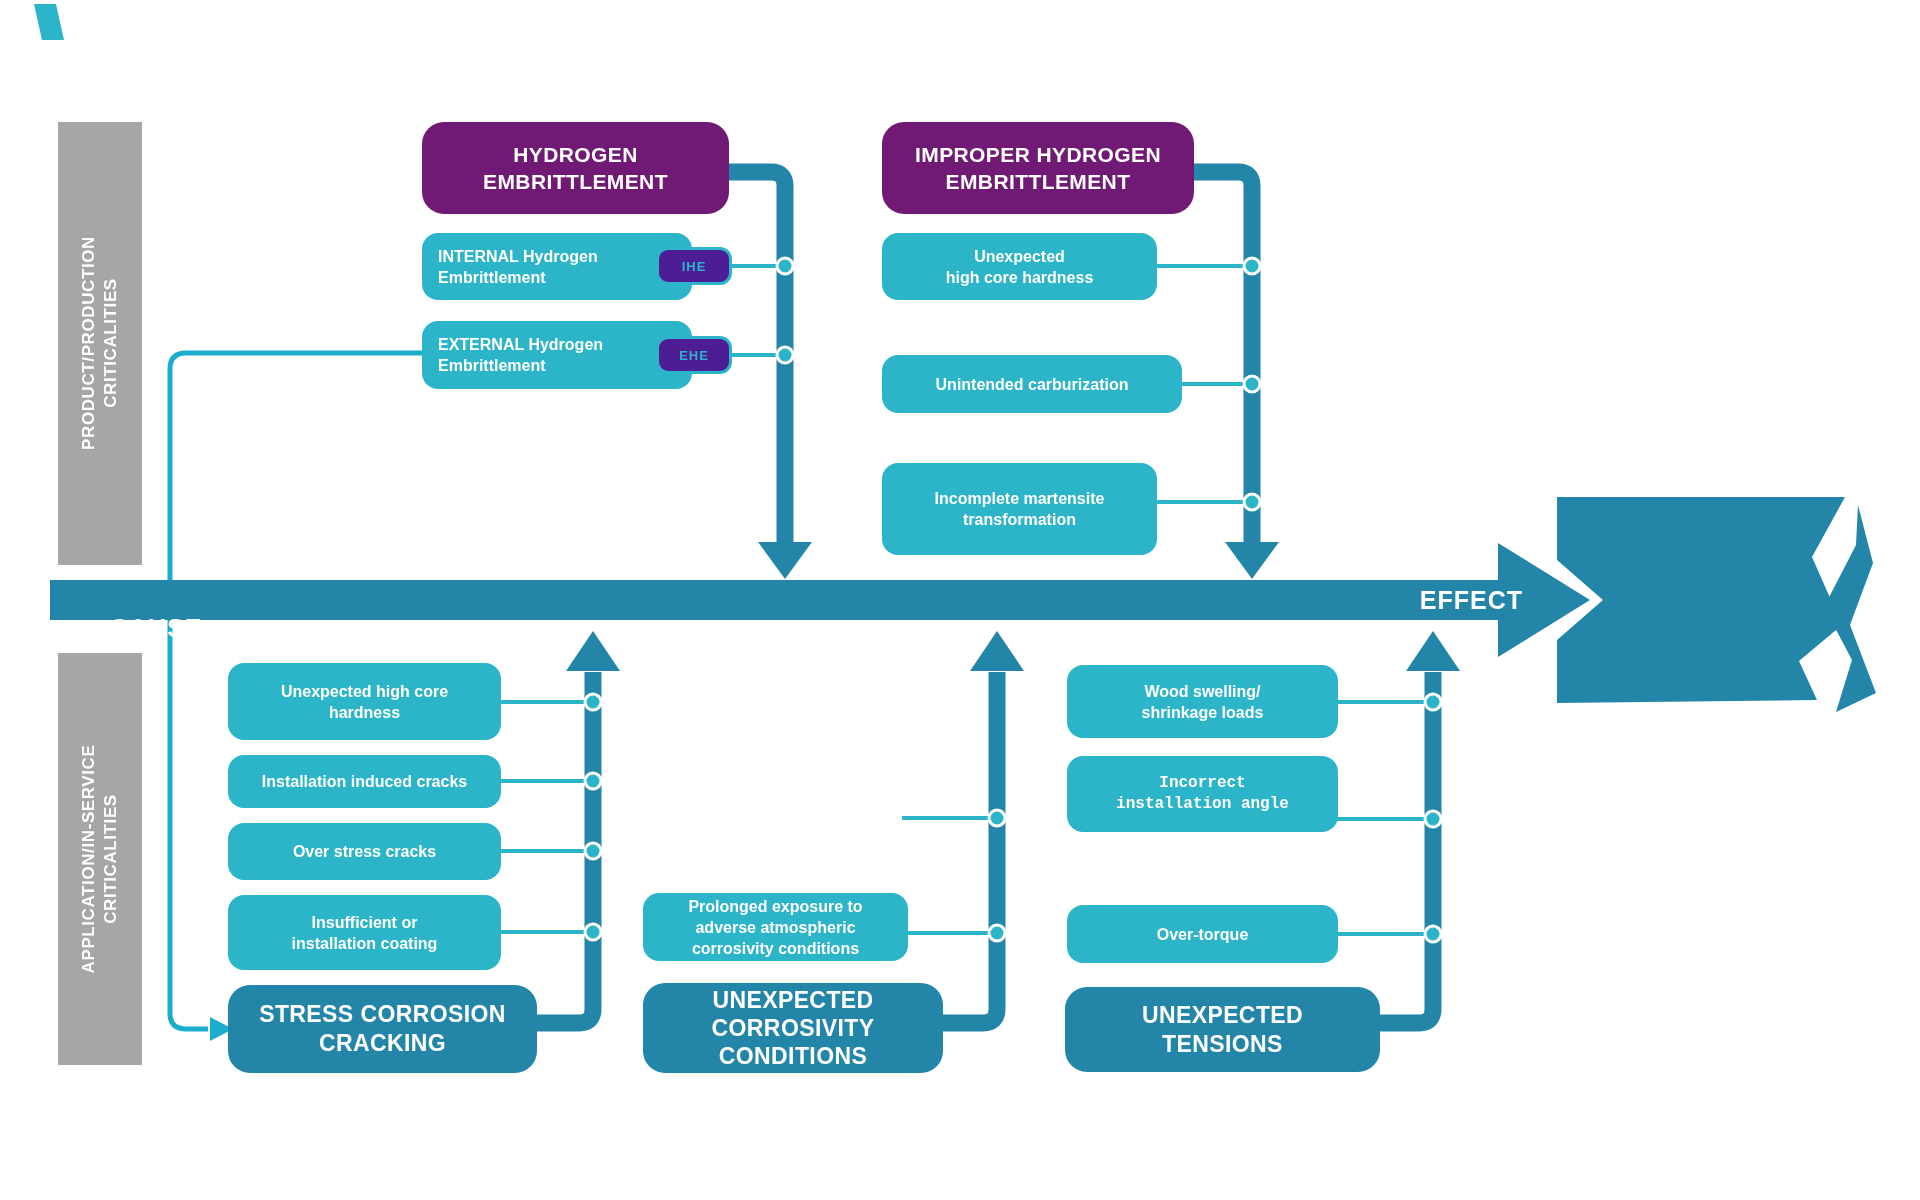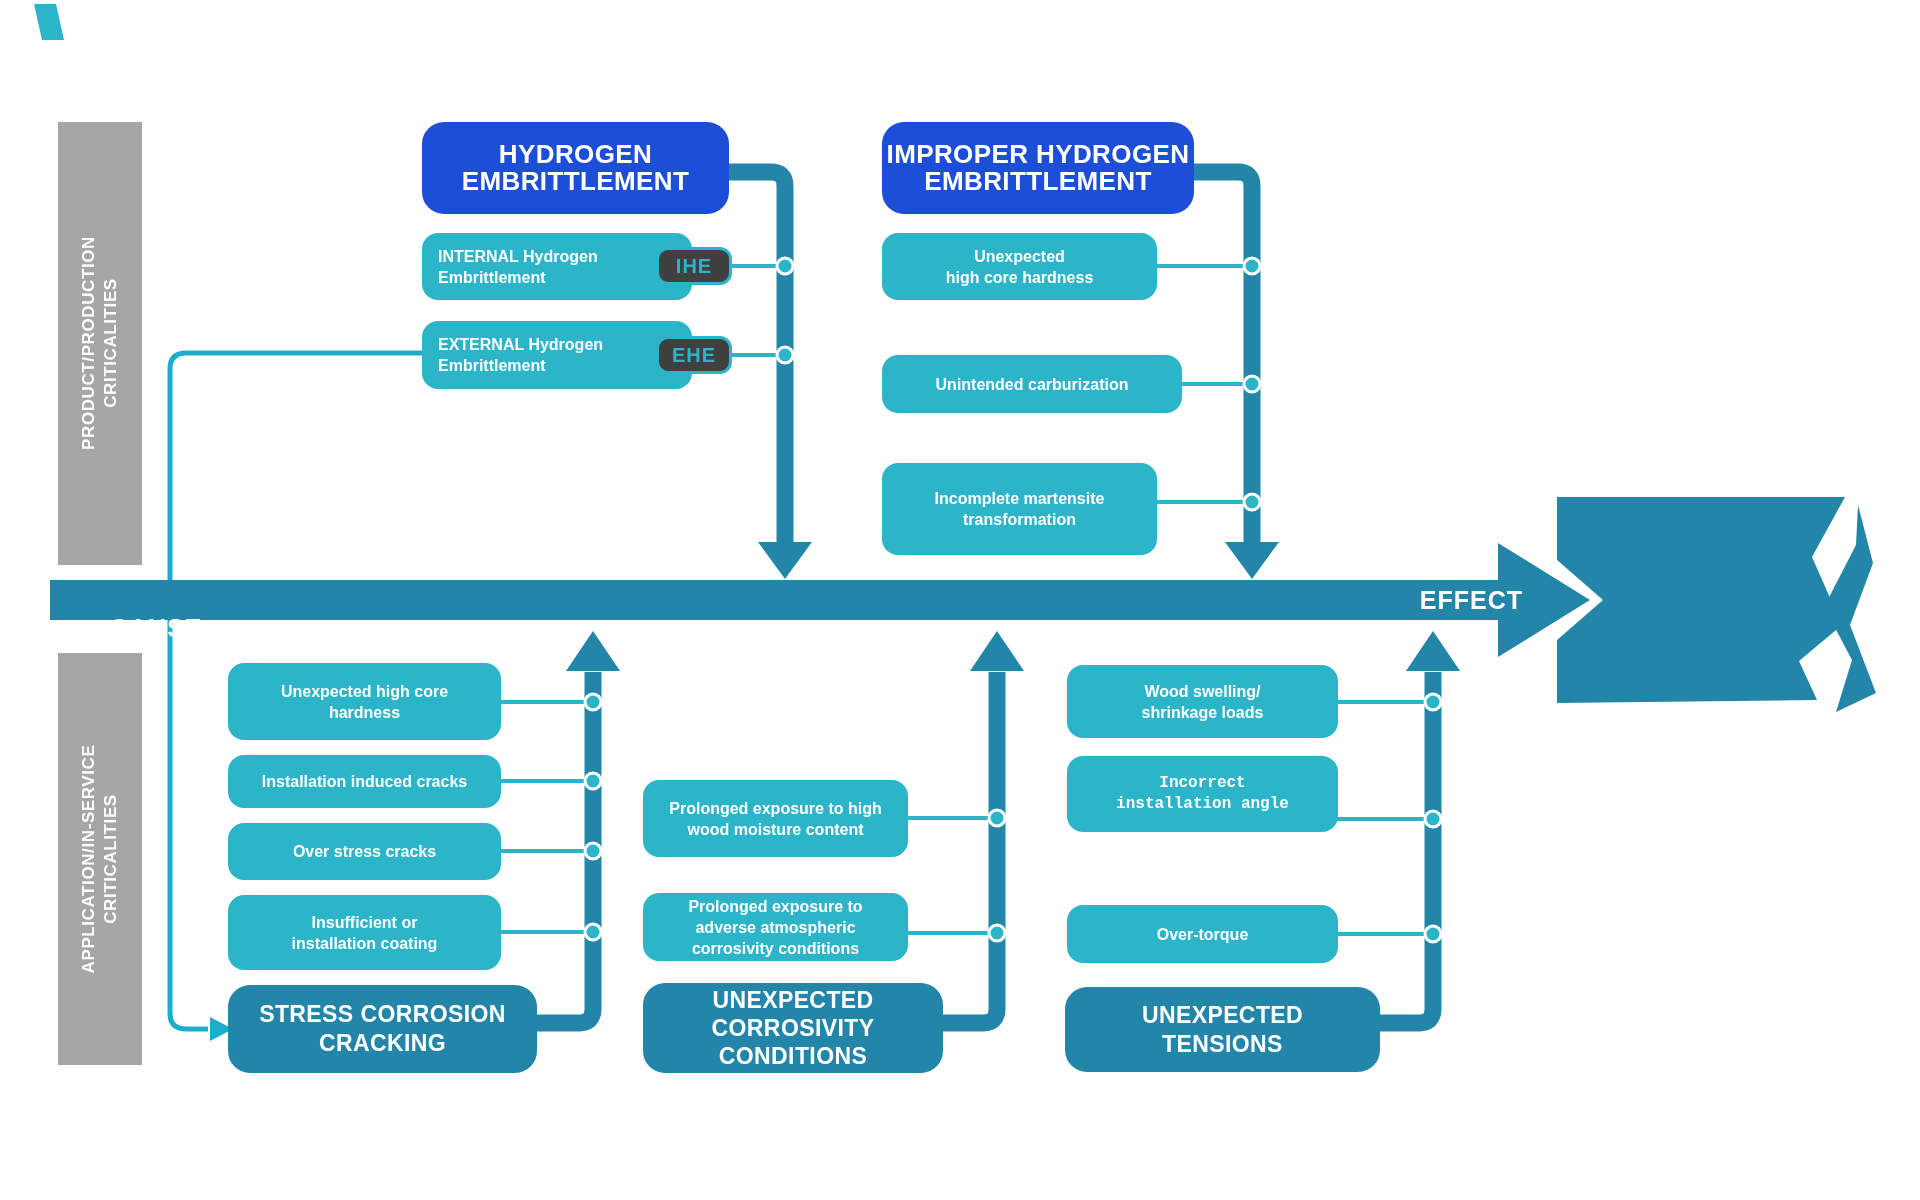--- a/index.html
+++ b/index.html
@@ -2,26 +2,26 @@
 <html><head>
 <meta charset="utf-8">
 <style>
   html,body{margin:0;padding:0;background:#ffffff;}
   #stage{position:relative;width:1920px;height:1200px;background:#ffffff;overflow:hidden;
          font-family:"Liberation Sans",sans-serif;font-weight:bold;}
   #diagram-svg{position:absolute;left:0;top:0;width:1920px;height:1200px;}
   .abs{position:absolute;box-sizing:border-box;}
   .box{display:flex;align-items:center;justify-content:center;text-align:center;
        color:#ffffff;white-space:pre-line;}
-  .hdr{background:#1d4ed8;border-radius:22px;font-size:26px;line-height:27px;letter-spacing:.4px;z-index:3;}
+  .hdr{background:#701a75;border-radius:22px;font-size:21px;line-height:27px;letter-spacing:.4px;z-index:3;}
   .hdr-b{background:#2386a9;border-radius:22px;font-size:23px;line-height:29px;letter-spacing:.4px;z-index:3;}
   .itm{background:#2cb4c9;border-radius:16px;font-size:16px;line-height:21px;z-index:3;}
   .itm.left{justify-content:flex-start;text-align:left;padding-left:16px;}
-  .badge{background:#404040;border:3px solid #2cb4c9;border-radius:12px;color:#2cb4c9;
-         font-size:20px;display:flex;align-items:center;justify-content:center;z-index:4;letter-spacing:1px;}
+  .badge{background:#4c1d95;border:3px solid #2cb4c9;border-radius:12px;color:#2cb4c9;
+         font-size:13px;display:flex;align-items:center;justify-content:center;z-index:4;letter-spacing:1px;}
   .graybar{background:#a6a6a6;z-index:1;}
   .sidelabel{color:#ffffff;font-size:17px;line-height:22px;letter-spacing:.6px;text-align:center;
              white-space:pre-line;transform:translate(-50%,-50%) rotate(-90deg);z-index:2;}
   .axis-label{color:#ffffff;font-size:25px;letter-spacing:1px;line-height:40px;z-index:5;}
   .failure-label{color:#ffffff;font-size:32px;line-height:43px;letter-spacing:.5px;
                  display:flex;align-items:center;justify-content:center;text-align:center;
                  white-space:pre-line;z-index:5;}
 </style>
 </head>
 <body>
@@ -118,22 +118,20 @@
 
   <div class="abs box itm" style="left:228px;top:663px;width:273px;height:77px;">Unexpected high core
 hardness</div>
   <div class="abs box itm" style="left:228px;top:755px;width:273px;height:53px;">Installation induced cracks</div>
   <div class="abs box itm" style="left:228px;top:823px;width:273px;height:57px;">Over stress cracks</div>
   <div class="abs box itm" style="left:228px;top:895px;width:273px;height:75px;">Insufficient or
 installation coating</div>
   <div class="abs box hdr-b" style="left:228px;top:985px;width:309px;height:88px;">STRESS CORROSION
 CRACKING</div>
 
-  <div class="abs box itm" style="left:643px;top:780px;width:265px;height:77px;">Prolonged exposure to high
-wood moisture content</div>
   <div class="abs box itm" style="left:643px;top:893px;width:265px;height:68px;">Prolonged exposure to
 adverse atmospheric
 corrosivity conditions</div>
   <div class="abs box hdr-b" style="left:643px;top:983px;width:300px;height:90px;line-height:28px;">UNEXPECTED
 CORROSIVITY
 CONDITIONS</div>
 
   <div class="abs box itm" style="left:1067px;top:665px;width:271px;height:73px;">Wood swelling/
 shrinkage loads</div>
   <div class="abs box itm" style="left:1067px;top:756px;width:271px;height:76px;font-family:Liberation Mono, monospace;">Incorrect

